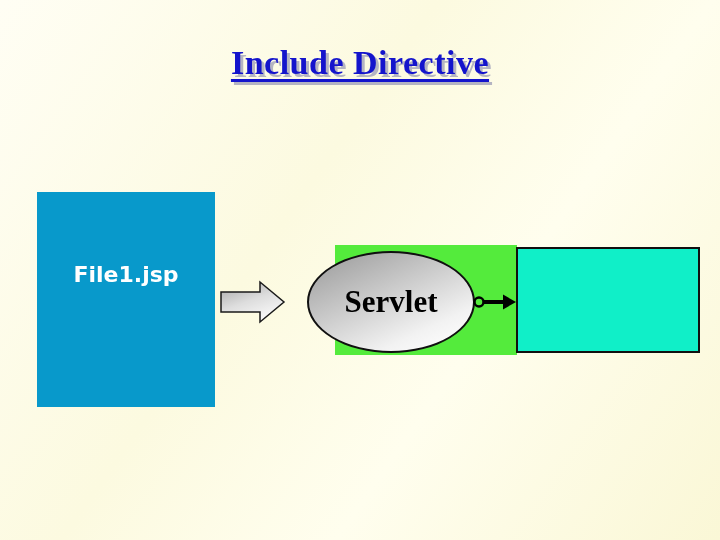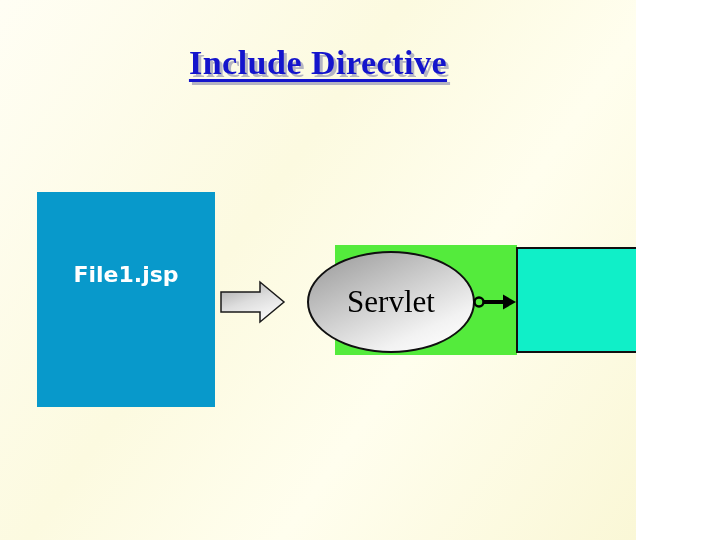--- a/index.html
+++ b/index.html
@@ -1,21 +1,21 @@
 <!DOCTYPE html>
 <html><head>
 <meta charset="utf-8">
 <style>
   html, body {
     margin: 0;
     padding: 0;
   }
   .slide {
     position: relative;
-    width: 636px;
+    width: 720px;
     height: 540px;
     overflow: hidden;
     background: linear-gradient(125deg, #fffef4 0%, #fcfae0 40%, #fffeee 65%, #faf7d6 100%);
     font-family: "Liberation Serif", "DejaVu Serif", serif;
   }
   .slide-title {
     position: absolute;
     top: 44px;
     left: 0;
     width: 100%;
@@ -73,21 +73,21 @@
     border: 2px solid #101010;
     border-radius: 50%;
     box-sizing: border-box;
     background: linear-gradient(155deg, #989898 0%, #c8c8c8 40%, #f2f2f2 75%, #ffffff 95%);
     display: flex;
     align-items: center;
     justify-content: center;
   }
   .servlet-ellipse span {
     font-family: "Liberation Serif", "DejaVu Serif", serif;
-    font-weight: normal;
+    font-weight: bold;
     font-size: 31px;
     color: #000000;
   }
   .connector-arrow {
     position: absolute;
     left: 470px;
     top: 288px;
     width: 48px;
     height: 28px;
   }

